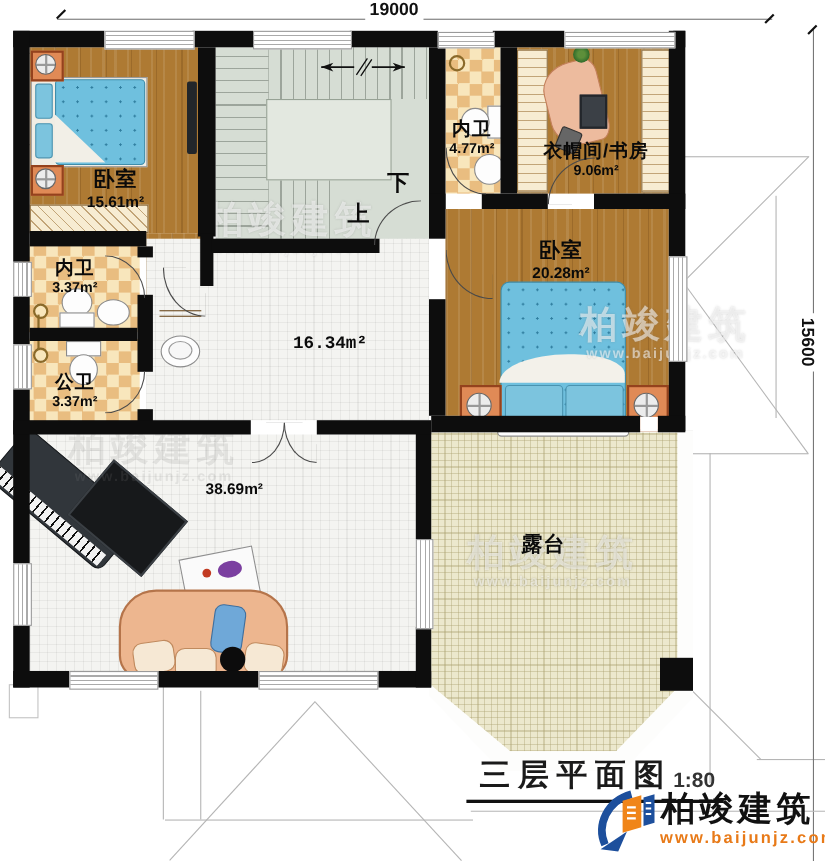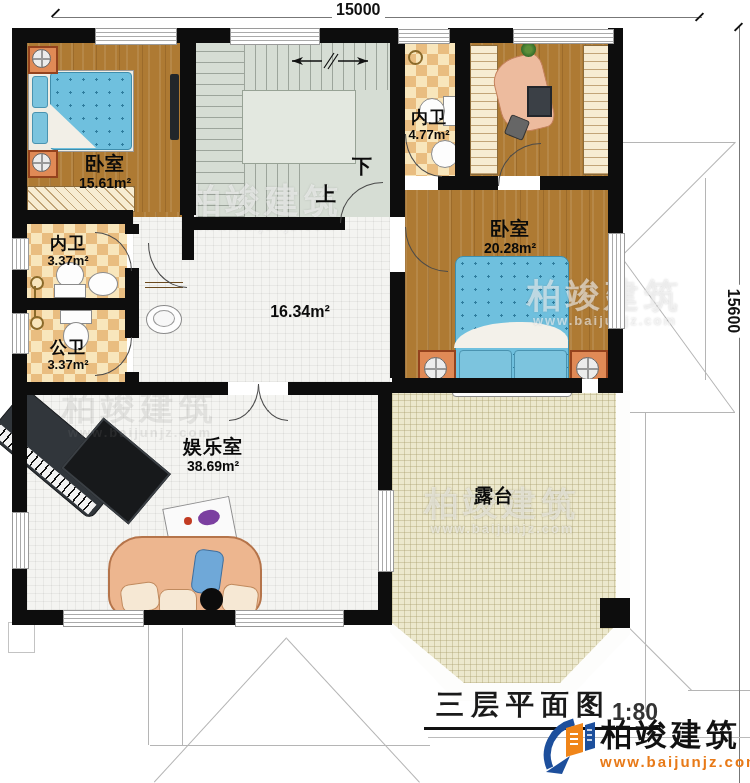--- a/index.html
+++ b/index.html
@@ -57,21 +57,21 @@
       background-color:#ece8cd;
       background-image:repeating-linear-gradient(0deg,rgba(168,158,108,.38) 0 1px,transparent 1px 6px),
                        repeating-linear-gradient(90deg,rgba(168,158,108,.38) 0 1px,transparent 1px 6px);
       clip-path:polygon(0 0,224px 0,224px 232px,168px 290px,72px 290px,0 230px);}
   .brandname{position:absolute;left:601px;top:714px;font-size:31px;font-weight:bold;color:#111;
       letter-spacing:4px;z-index:41;}
   .brandurl{position:absolute;left:600px;top:753px;font-size:15px;font-weight:bold;color:#e87a18;
       letter-spacing:2px;z-index:41;}
   .titletxt{position:absolute;left:436px;top:686px;font-size:28px;font-weight:bold;color:#1a1a1a;
       letter-spacing:7px;z-index:41;}
-  .titlescale{position:absolute;left:612px;top:699px;font-size:23px;font-weight:bold;color:#333;z-index:41;}
+  .titlescale{position:absolute;left:612px;top:699px;font-size:19px;font-weight:bold;color:#333;z-index:41;}
   .infoblk{position:absolute;left:14px;top:646px;font-size:14px;font-weight:bold;color:#111;line-height:1.5;z-index:41;}
   .updown{position:absolute;font-size:20px;font-weight:bold;color:#0a0a0a;z-index:40;}
 </style>
 </head>
 <body>
 
 <div id="plan">
 
   <div class="roofrect" style="left:14px;top:48px;width:80px;height:82px;"></div>
   <div class="roofrect" style="left:8px;top:622px;width:25px;height:29px;"></div>
@@ -85,21 +85,21 @@
   <div class="line" style="left:182px;top:628px;width:1px;height:117px;"></div>
   <div class="line" style="left:150px;top:745px;width:280px;height:1px;"></div>
   <div class="dg" style="left:287px;top:638px;width:196px;transform:rotate(132.5deg);"></div>
   <div class="dg" style="left:287px;top:638px;width:196px;transform:rotate(47.3deg);"></div>
   <div class="dg" style="left:630px;top:628px;width:88px;transform:rotate(45deg);"></div>
   <div class="line" style="left:688px;top:690px;width:62px;height:1px;"></div>
 
   <div class="line" style="left:52px;top:17px;width:650px;height:1px;background:#777;"></div>
   <div class="abs" style="left:50px;top:12px;width:11px;height:2px;background:#111;transform:rotate(-45deg);z-index:3;"></div>
   <div class="abs" style="left:694px;top:16px;width:11px;height:2px;background:#111;transform:rotate(-45deg);z-index:3;"></div>
-  <div class="dim" style="left:332px;top:1px;">15000</div>
+  <div class="dim" style="left:332px;top:1px;">19000</div>
   <div class="line" style="left:739px;top:26px;width:1px;height:757px;background:#777;"></div>
   <div class="abs" style="left:733px;top:26px;width:11px;height:2px;background:#111;transform:rotate(-45deg);z-index:3;"></div>
   <div class="dim" style="left:707px;top:302px;transform:rotate(90deg);">15600</div>
 
   <div class="wood" style="left:27px;top:43px;width:153px;height:169px;"></div>
   <div class="checker" style="left:20px;top:222px;width:107px;height:80px;"></div>
   <div class="checker" style="left:20px;top:308px;width:107px;height:78px;"></div>
   <div class="tile" style="left:133px;top:217px;width:257px;height:165px;"></div>
   <div class="wood" style="left:133px;top:212px;width:60px;height:98px;"></div>
   <div class="stairfloor" style="left:196px;top:43px;width:194px;height:174px;"></div>
@@ -260,37 +260,40 @@
   </div>
 
   <div class="rlab" style="left:55px;top:153px;width:100px;">
     <div class="nm">卧室</div>
     <div class="ar">15.61m²</div>
   </div>
   <div class="rlab" style="left:398px;top:108px;width:62px;">
     <div class="nm" style="font-size:17px;">内卫</div>
     <div class="ar" style="font-size:13px;">4.77m²</div>
   </div>
+  <div class="rlab" style="left:466px;top:128px;width:152px;">
+    <div class="nm" style="font-size:17px;">衣帽间/书房</div>
+    <div class="ar" style="font-size:13px;">9.06m²</div>
+  </div>
   <div class="rlab" style="left:30px;top:234px;width:76px;">
     <div class="nm" style="font-size:17px;">内卫</div>
     <div class="ar" style="font-size:13px;">3.37m²</div>
   </div>
   <div class="rlab" style="left:30px;top:338px;width:76px;">
     <div class="nm" style="font-size:17px;">公卫</div>
     <div class="ar" style="font-size:13px;">3.37m²</div>
   </div>
   <div class="rlab" style="left:455px;top:218px;width:110px;">
     <div class="nm">卧室</div>
     <div class="ar">20.28m²</div>
   </div>
-  <div class="rlab" style="left:250px;top:303px;width:100px;">
+  <div class="rlab" style="left:250px;top:303px;width:100px;font-family:Liberation Mono, monospace;">
     <div class="ar" style="font-size:16px;">16.34m²</div>
   </div>
   <div class="rlab" style="left:158px;top:436px;width:110px;">
-    <div class="nm">娱乐室</div>
     <div class="ar">38.69m²</div>
   </div>
   <div class="rlab" style="left:452px;top:485px;width:84px;">
     <div class="nm">露台</div>
   </div>
   <div class="updown" style="left:352px;top:153px;">下</div>
   <div class="updown" style="left:316px;top:181px;">上</div>
 
   <div class="infoblk">
   </div>

